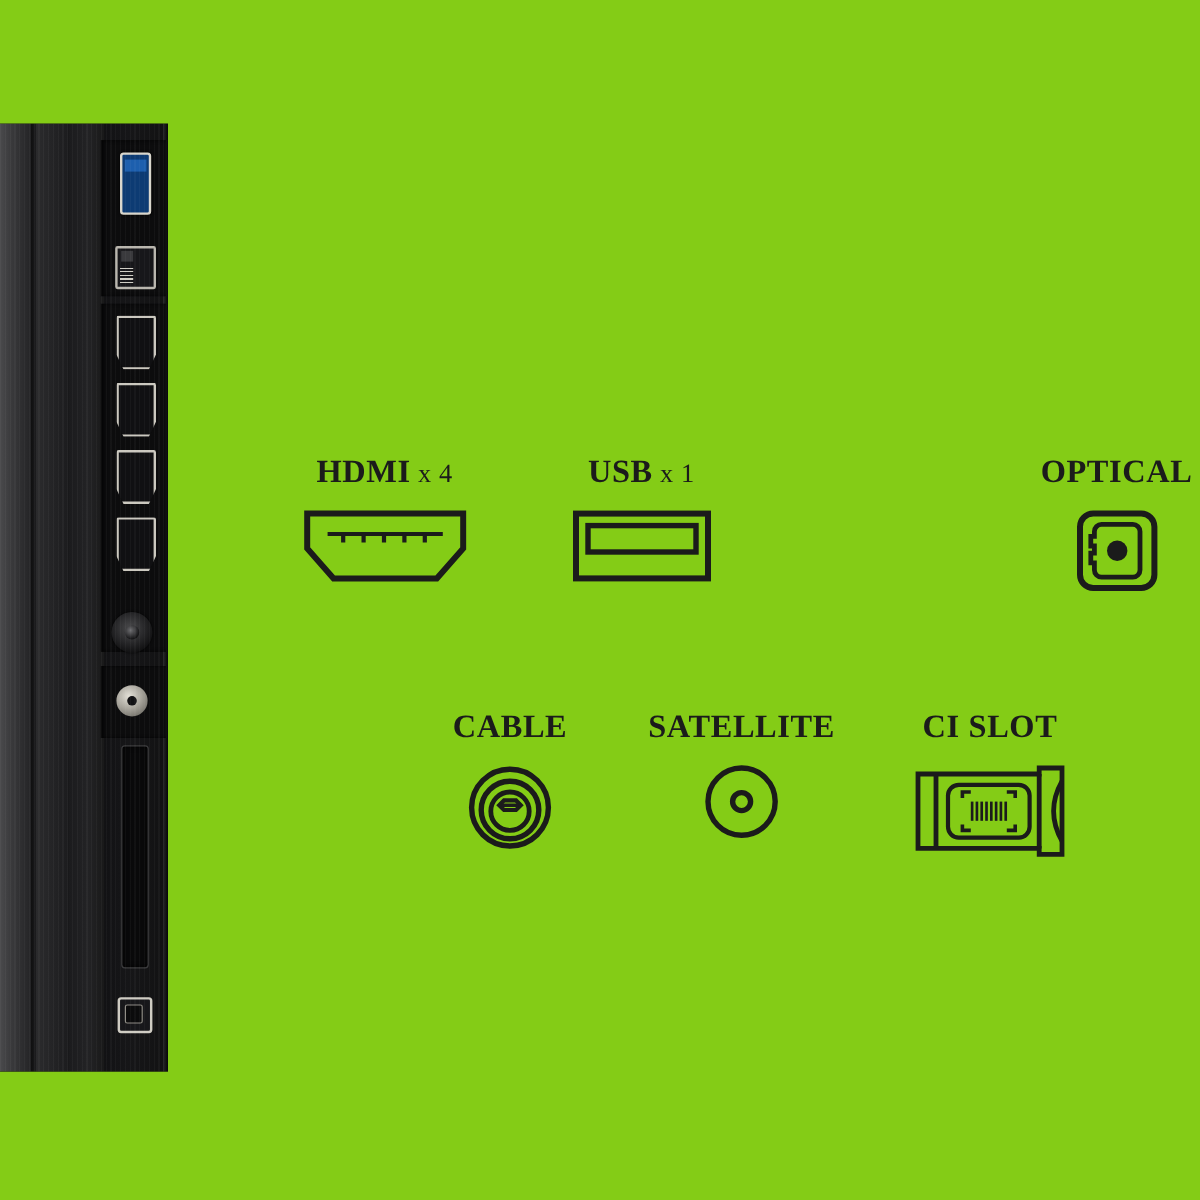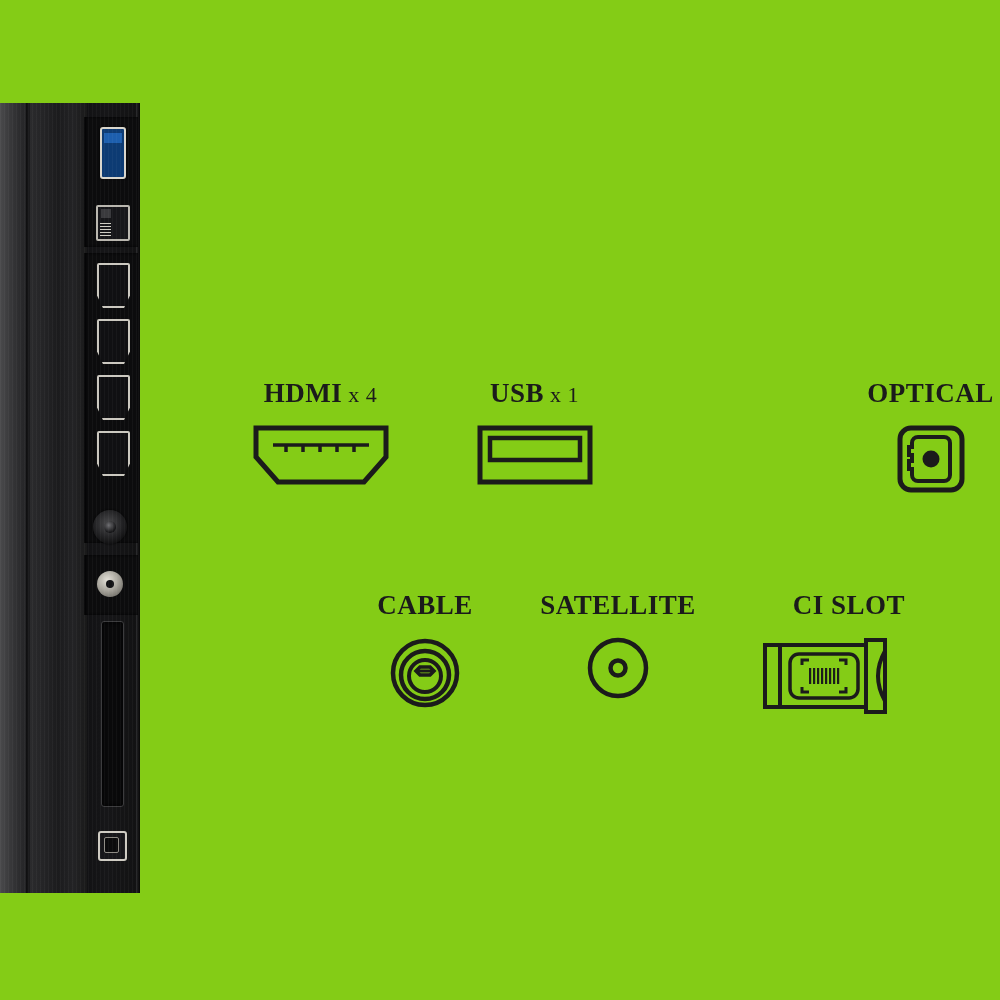--- a/index.html
+++ b/index.html
@@ -178,21 +178,21 @@
   }
 
   
   #item-hdmi     { left: 248px; top: 380px; width: 145px; }
   #item-usb      { left: 467px; top: 380px; width: 135px; }
   #item-lan      { left: 668px; top: 380px; width: 128px; }
   #item-optical  { left: 858px; top: 380px; width: 145px; }
   
   #item-cable    { left: 356px; top: 592px; width: 138px; }
   #item-satellite{ left: 528px; top: 592px; width: 180px; }
-  #item-ci       { left: 745px; top: 592px; width: 160px; text-align: right; }
+  #item-ci       { left: 745px; top: 592px; width: 160px; }
 
   svg { display: block; }
 </style>
 </head>
 <body>
 
 <div id="page">
 
   <div id="tv-panel">
     <div class="band band-a"></div>

